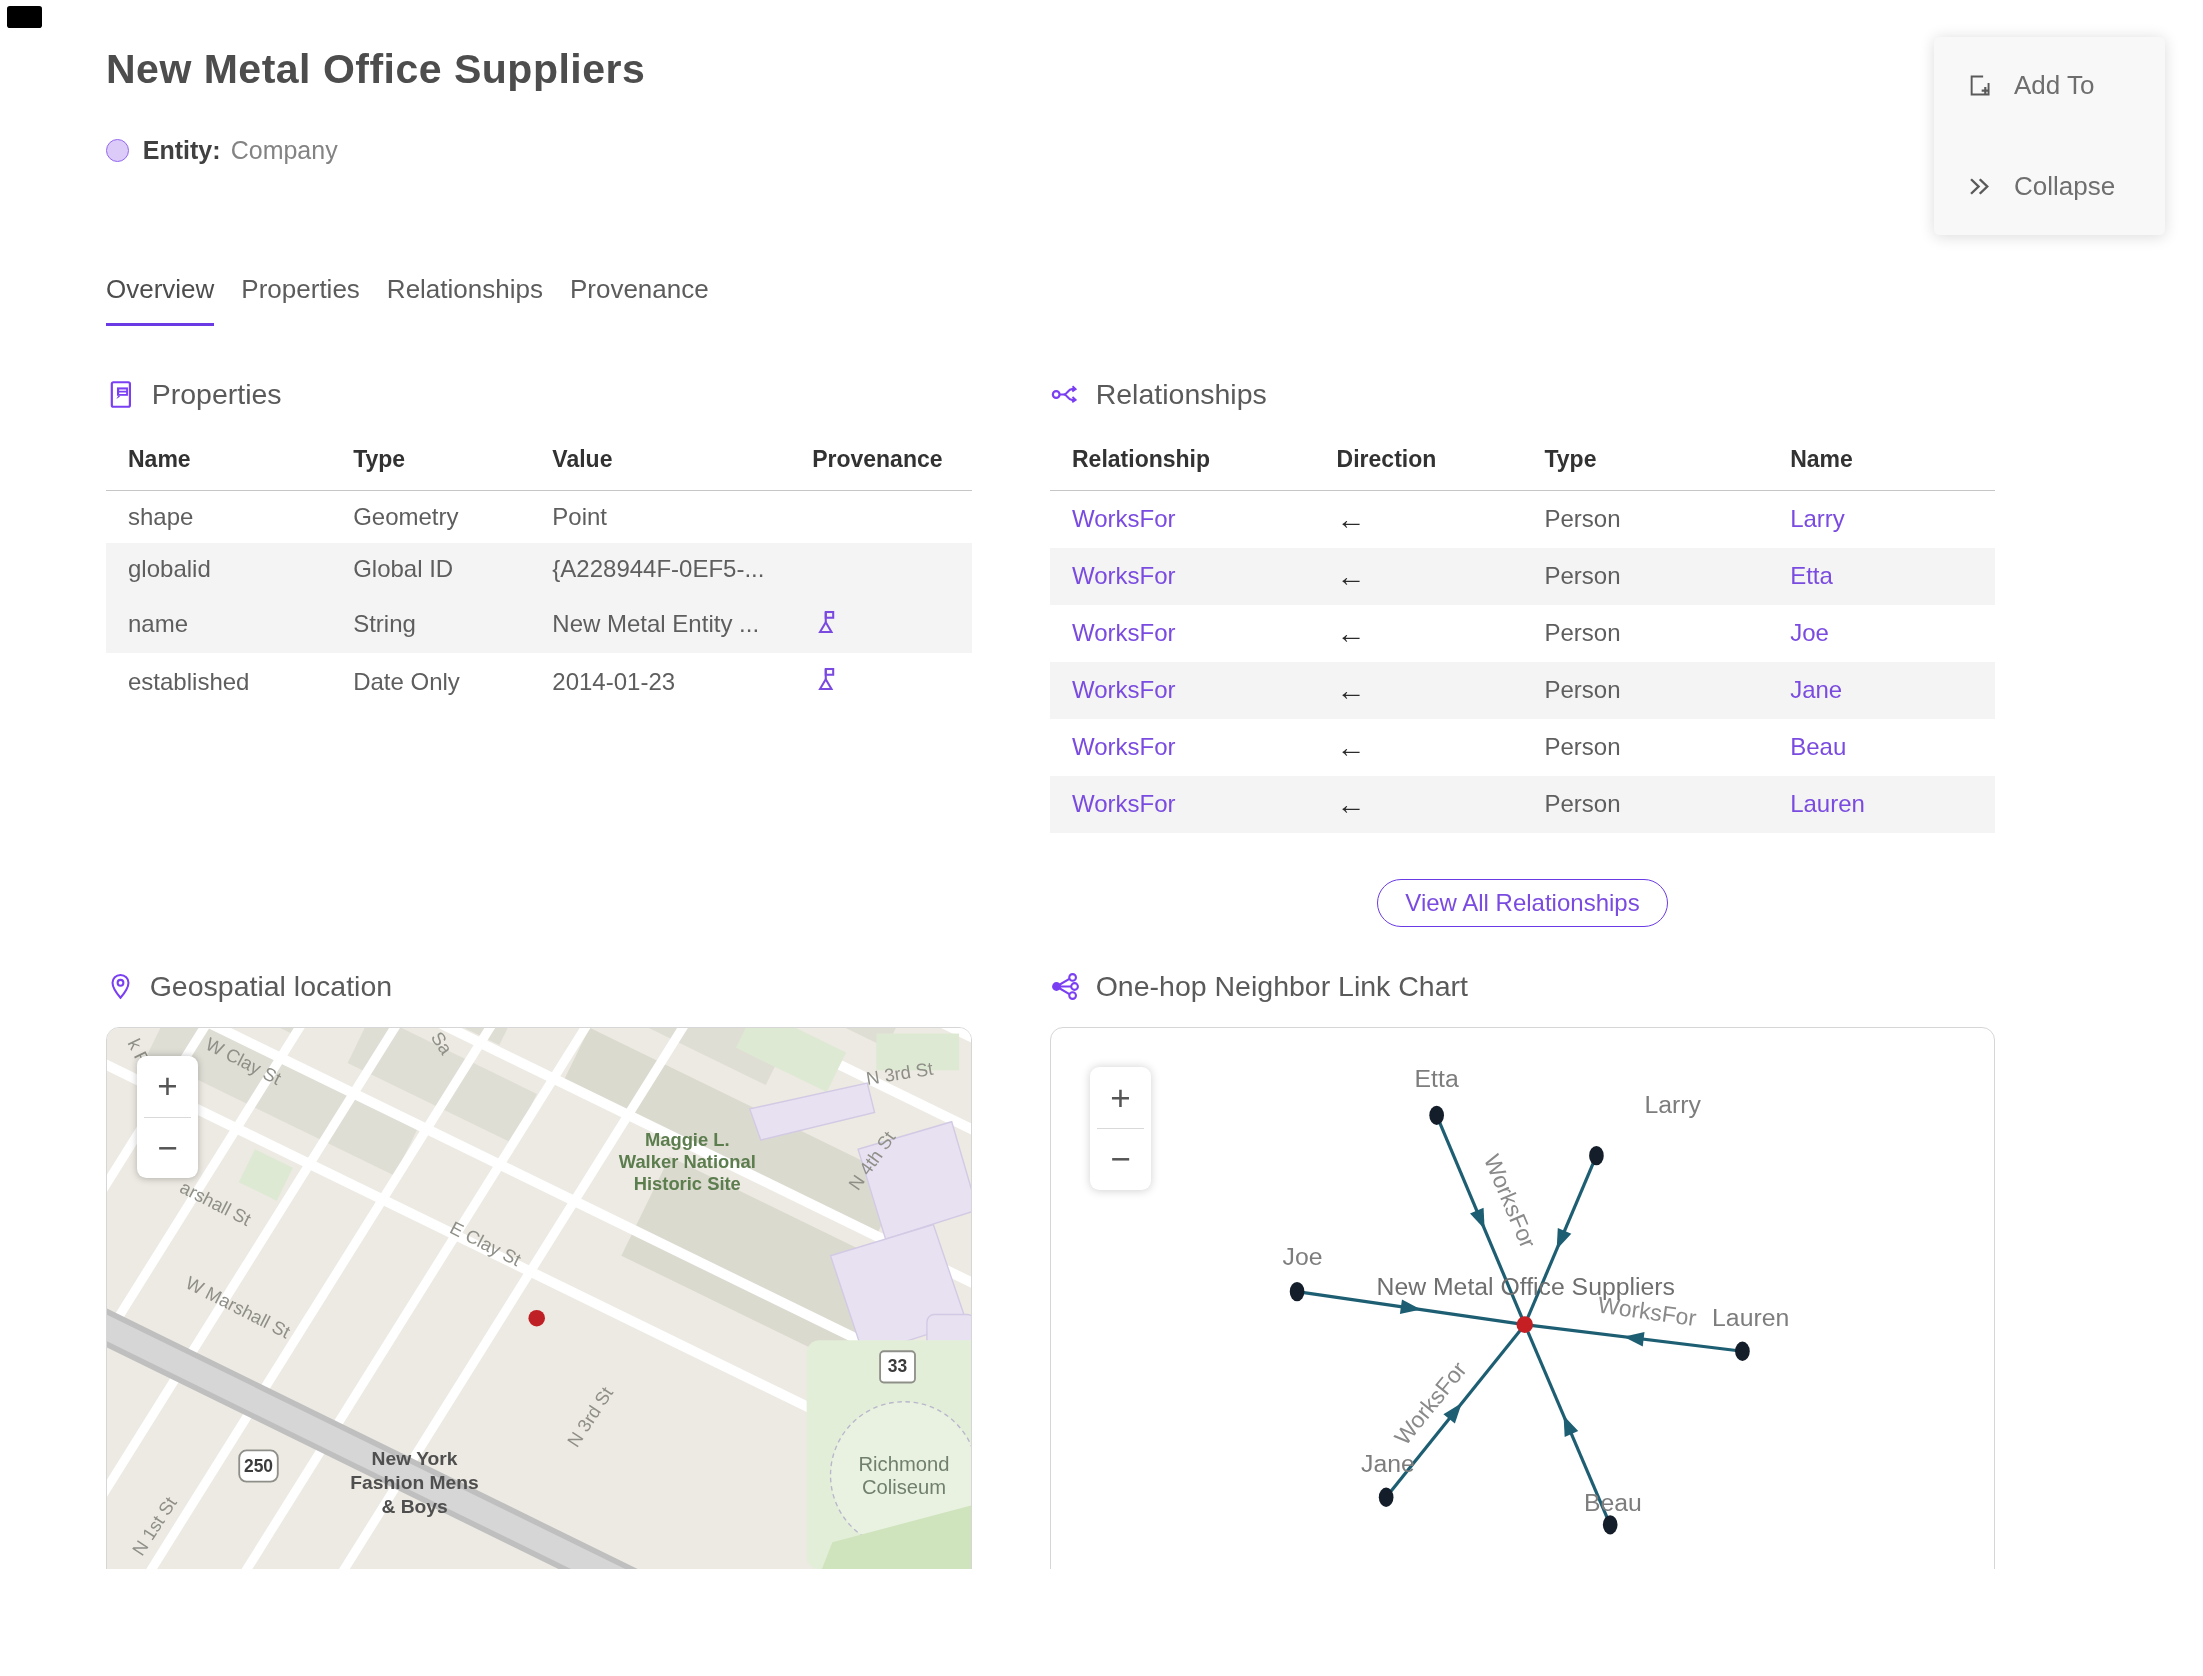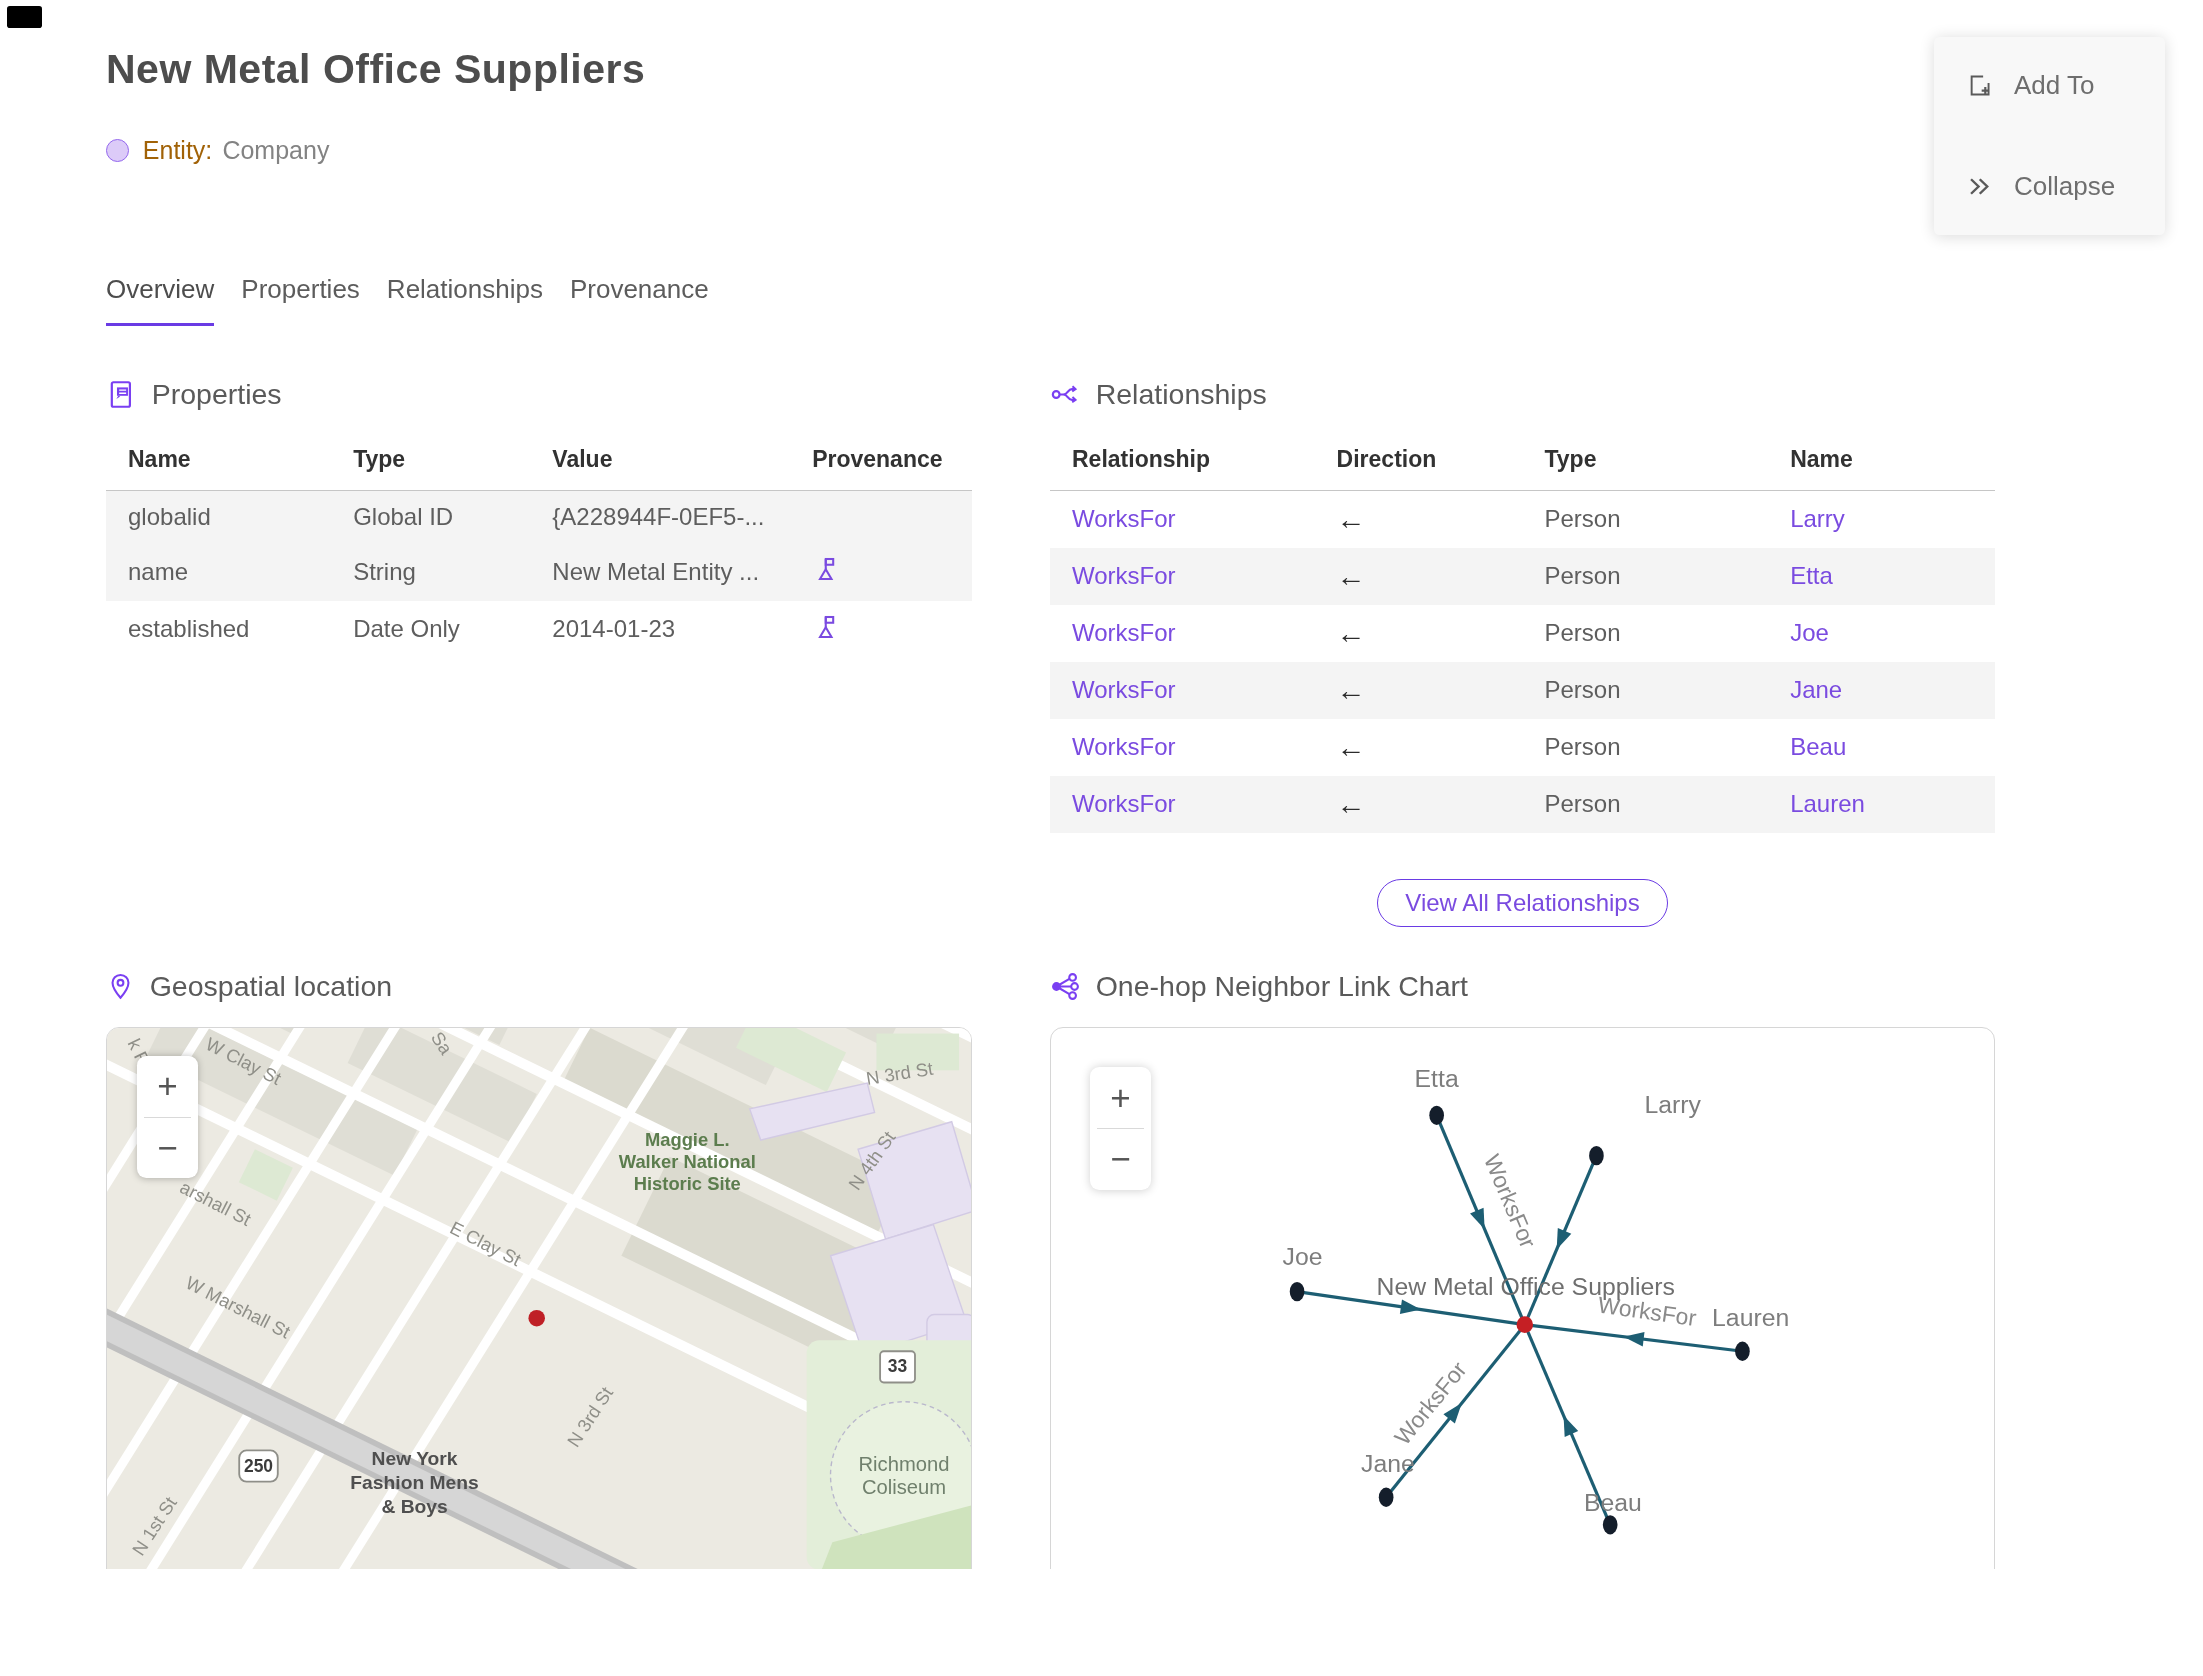--- a/index.html
+++ b/index.html
@@ -3,21 +3,21 @@
 <meta charset="utf-8">
 <style>
   html,body{margin:0;padding:0;background:#fff;}
   .page{position:relative;width:2204px;height:1569px;background:#fff;overflow:hidden;
         font-family:"Liberation Sans",sans-serif;color:#4d4d4d;border-radius:10px;}
   .artifact{position:absolute;left:7.3px;top:5.5px;width:35px;height:22px;background:#000;border-radius:2.8px;}
 
   .title{position:absolute;left:106px;top:46px;font-size:41px;font-weight:bold;color:#4d4d4d;letter-spacing:0.5px;}
   .entity-row{position:absolute;left:106px;top:136px;display:flex;align-items:center;gap:13.8px;font-size:25px;}
   .entity-dot{width:23px;height:23px;border-radius:50%;background:#dccbf8;border:1.8px solid #9468ee;box-sizing:border-box;}
-  .entity-label{font-weight:normal;color:#a16207;}
+  .entity-label{font-weight:bold;color:#404040;}
   .entity-value{color:#838383;margin-left:-3.7px;}
 
   .actions{position:absolute;left:1934px;top:37px;width:231px;height:198px;background:#f8f8f8;border-radius:5.5px;
            box-shadow:0 1.8px 14.7px rgba(0,0,0,.14);padding:26px 0;box-sizing:border-box;
            display:flex;flex-direction:column;justify-content:space-between;gap:36px;}
   .action-item{display:flex;align-items:center;gap:20px;padding:7.3px 31px;font-size:26px;color:#6e6e6e;cursor:pointer;}
   .action-item svg{flex:0 0 auto;}
 
   .tabs{position:absolute;left:106px;top:274px;display:flex;gap:27px;font-size:26px;color:#5c5c5c;}
   .tab{padding-bottom:18.4px;border-bottom:3.7px solid transparent;cursor:pointer;}
@@ -121,20 +121,26 @@
         </colgroup>
       <thead>
         <tr>
           <th>Name</th>
           <th>Type</th>
           <th>Value</th>
           <th>Provenance</th>
         </tr>
       </thead>
       <tbody>
+          <tr>
+            <td>shape</td>
+            <td>Geometry</td>
+            <td>Point</td>
+            <td></td>
+          </tr>
           <tr class="alt">
             <td>globalid</td>
             <td>Global ID</td>
             <td>{A228944F-0EF5-...</td>
             <td></td>
           </tr>
           <tr class="alt">
             <td>name</td>
             <td>String</td>
             <td>New Metal Entity ...</td>

